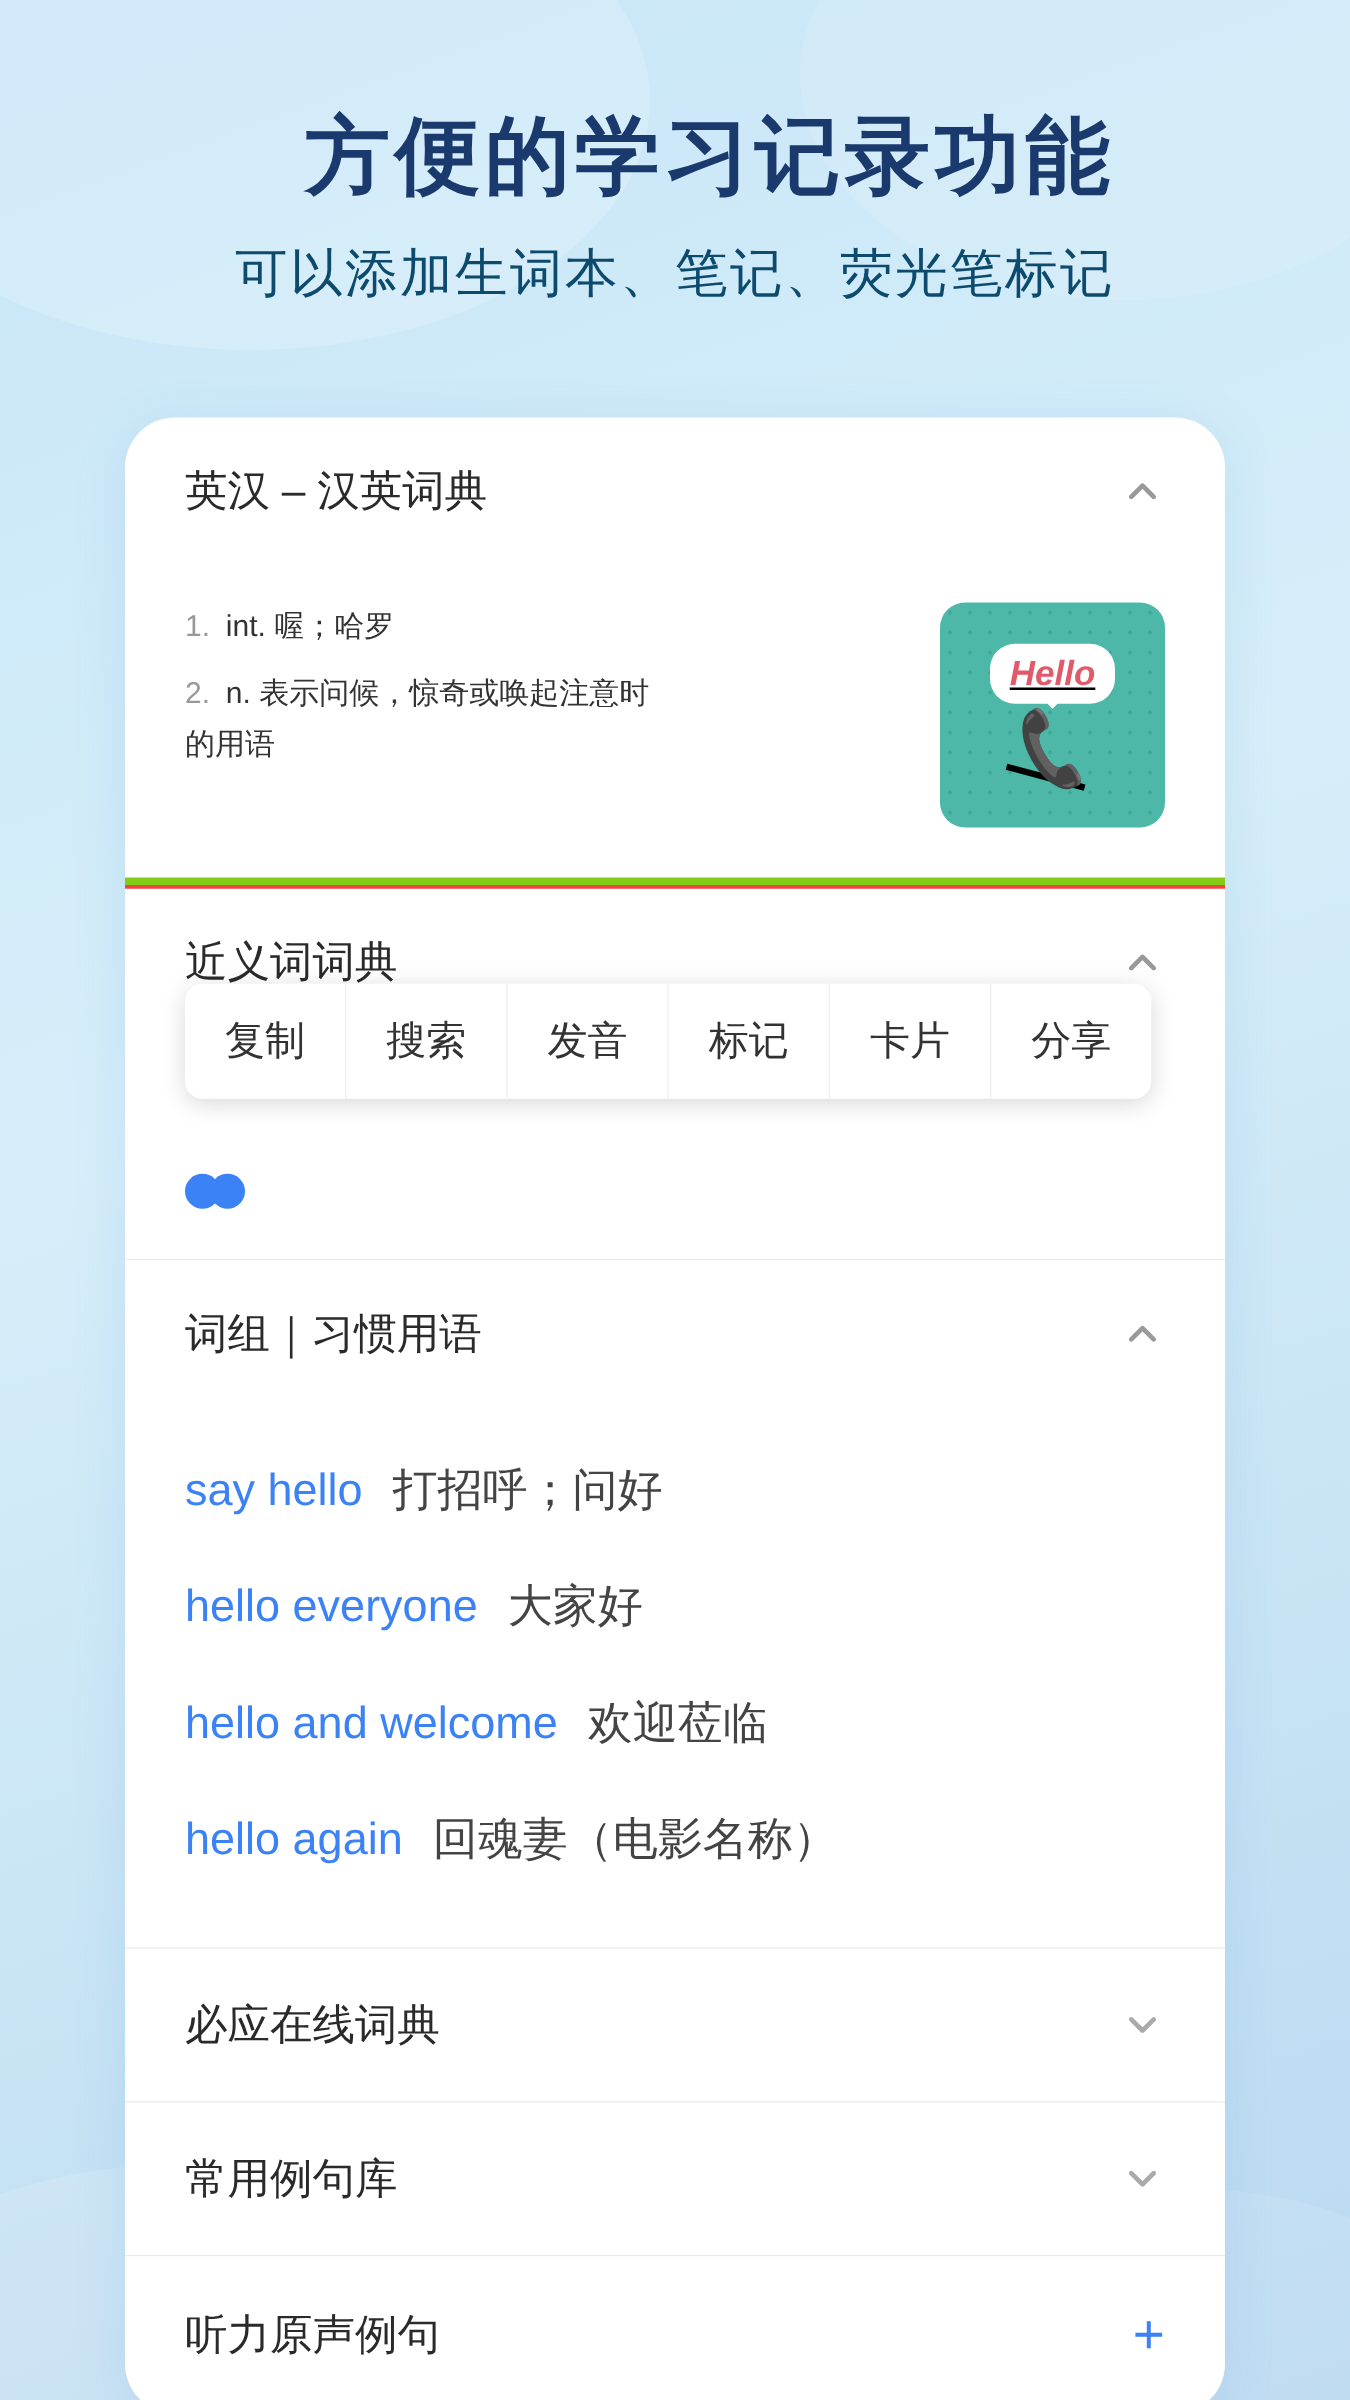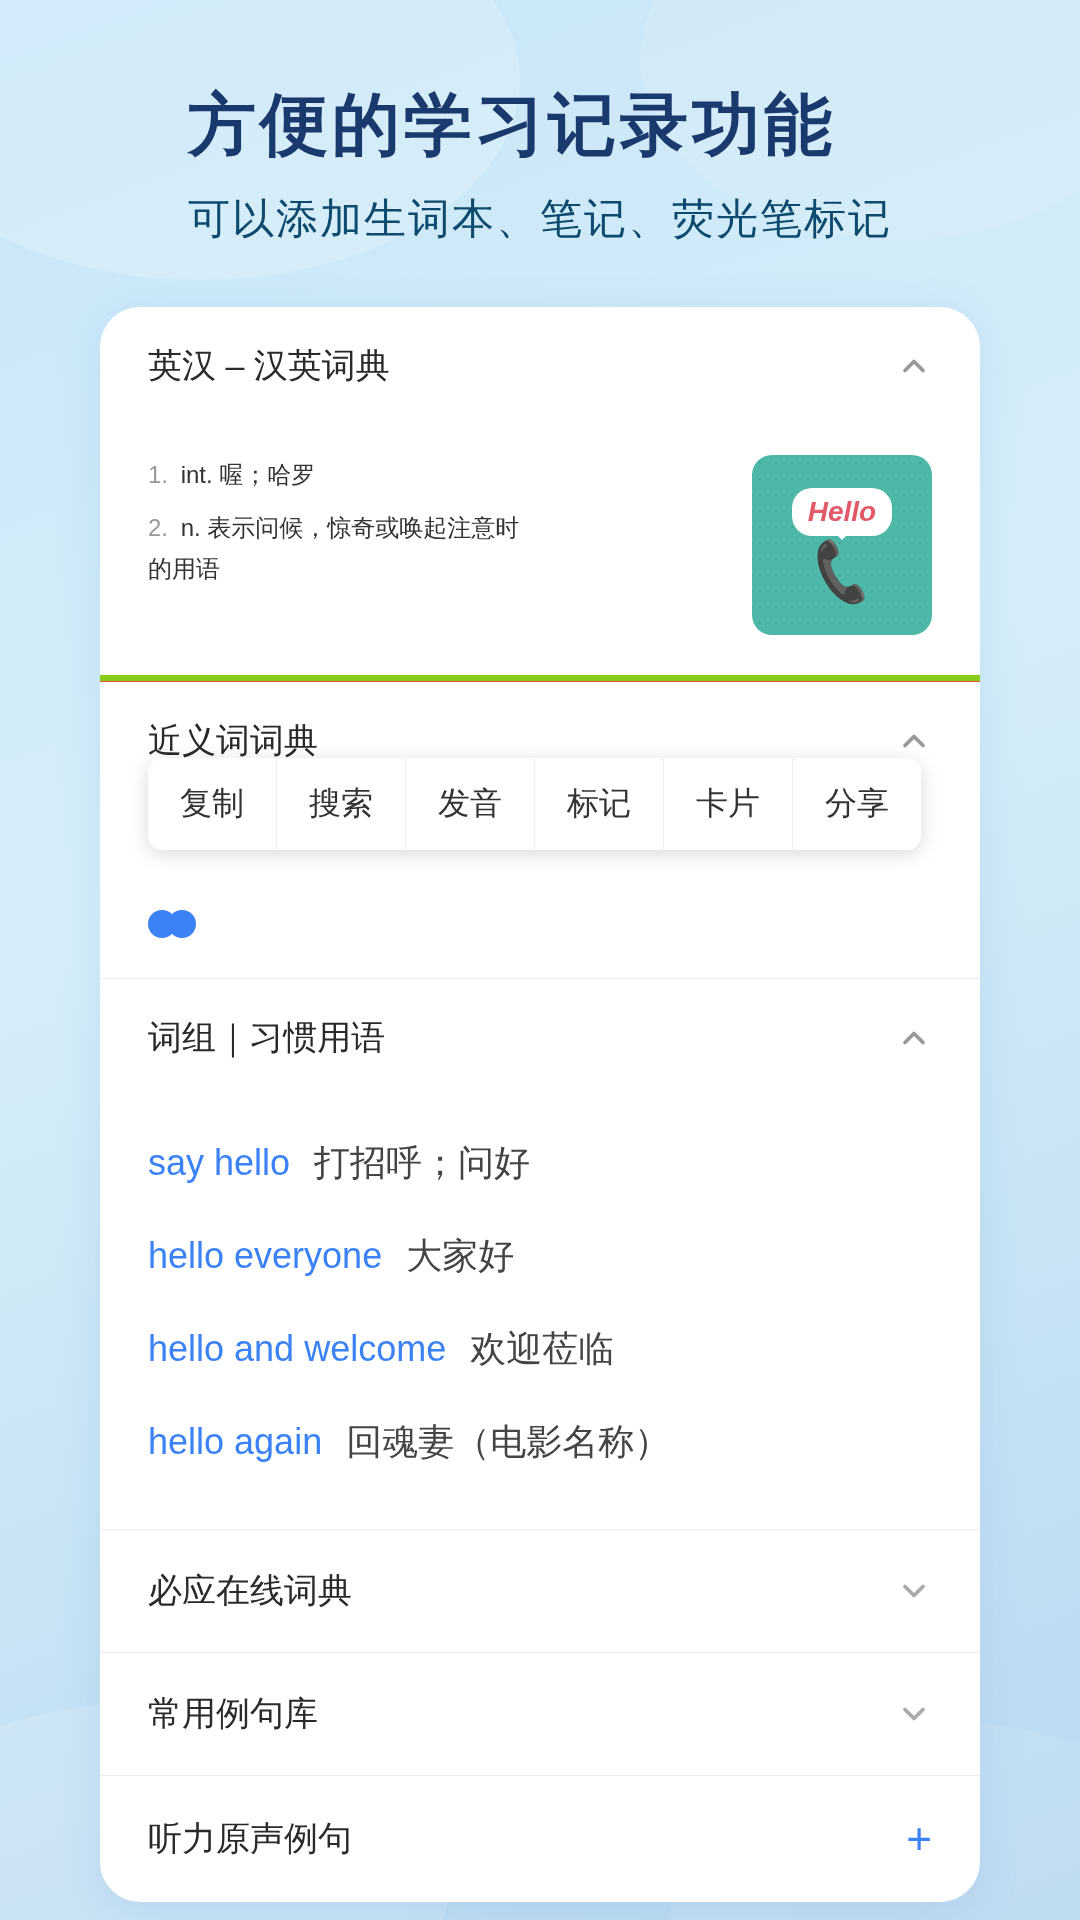--- a/index.html
+++ b/index.html
@@ -35,22 +35,22 @@
       position: relative;
       z-index: 1;
       display: flex;
       flex-direction: column;
       align-items: center;
       padding: 80px 0 60px;
     }
 
     
     .header-section {
-      text-align: left;
-      margin-bottom: 60px;
+      text-align: right;
+      margin-bottom: 87px;
       padding: 0 60px;
     }
 
     .main-title {
       font-size: 68px;
       font-weight: 800;
       color: #1a3a6e;
       margin-bottom: 20px;
       letter-spacing: 4px;
     }
@@ -114,21 +114,21 @@
       margin-bottom: 12px;
     }
 
     .def-item .def-num {
       color: #999;
       margin-right: 6px;
     }
 
     
     .synonym-section {
-      border-top: 1px solid #ef4444;
+      border-top: 3px solid #ef4444;
       position: relative;
     }
 
     
     .context-menu {
       position: absolute;
       top: 76px;
       left: 48px;
       background: white;
       border-radius: 14px;
@@ -255,20 +255,21 @@
       background-image: radial-gradient(circle, #3da898 1.5px, transparent 1.5px);
       background-size: 16px 16px;
     }
 
     .tel-icon {
       position: relative;
       z-index: 2;
       display: flex;
       flex-direction: column;
       align-items: center;
+      text-decoration: underline;
     }
 
     .speech-bubble {
       background: white;
       border-radius: 20px;
       padding: 8px 16px;
       font-size: 28px;
       color: #e05a6a;
       font-style: italic;
       font-weight: 600;

